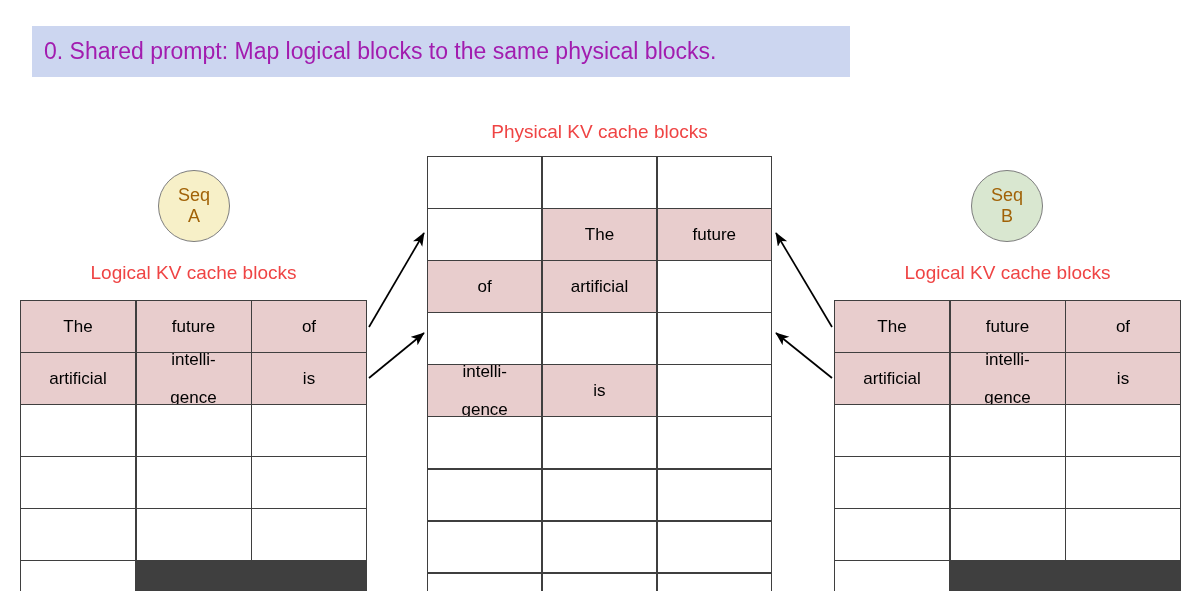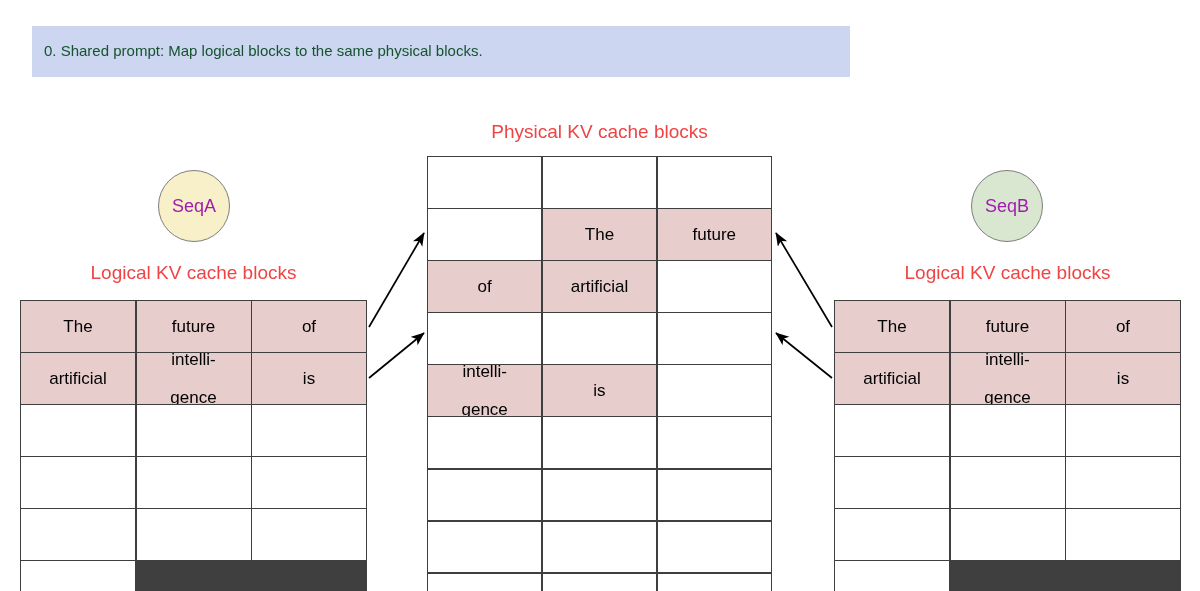--- a/index.html
+++ b/index.html
@@ -23,23 +23,23 @@
     top: 26px;
     width: 818px;
     height: 51px;
     background: #ccd6f0;
     display: flex;
     align-items: center;
     box-sizing: border-box;
     padding-left: 12px;
   }
   #title-banner .banner-text {
-    font-size: 15px;
+    font-size: 23px;
     line-height: 1.1;
-    color: #14532d;
+    color: #a21caf;
     white-space: nowrap;
   }
 
   
   .caption {
     position: absolute;
     font-size: 19px;
     text-align: center;
     white-space: nowrap;
     color: #ef4444;
@@ -93,25 +93,26 @@
   }
 
   
   .seq-circle {
     position: absolute;
     width: 72px;
     height: 72px;
     border-radius: 50%;
     border: 1.5px solid #7d7d7d;
     display: flex;
+    flex-direction: column;
     align-items: center;
     justify-content: center;
     font-size: 18px;
     line-height: 1.15;
-    color: #a21caf;
+    color: #a16207;
     box-sizing: border-box;
   }
   #seq-a { left: 158px; top: 170px; background: #f7f0c8; }
   #seq-b { left: 971px; top: 170px; background: #d9e7d0; }
 
   
   #arrow-layer {
     position: absolute;
     left: 0;
     top: 0;

